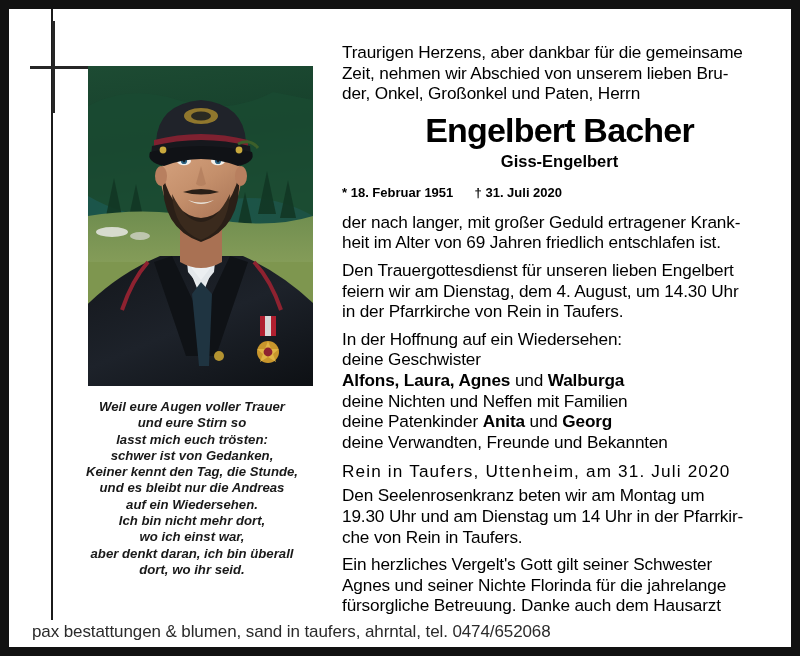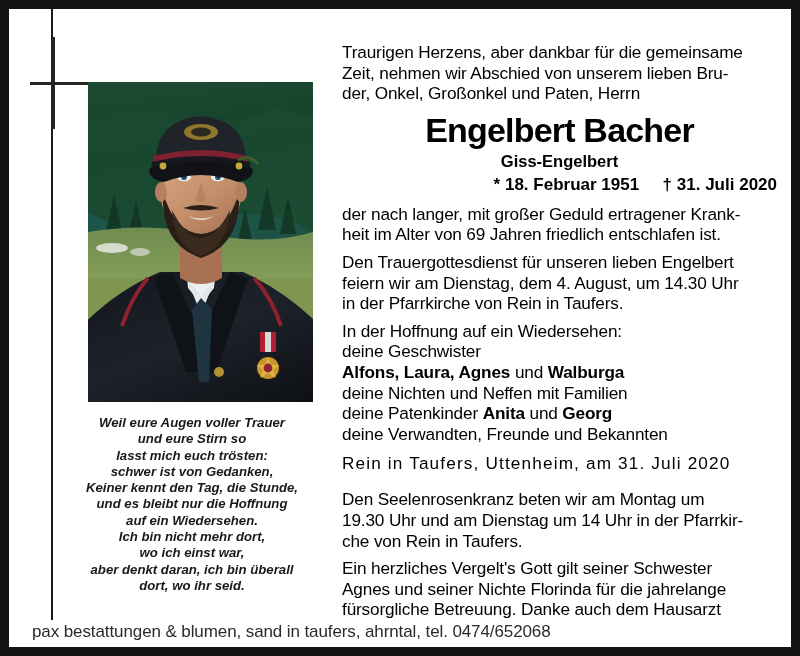--- a/index.html
+++ b/index.html
@@ -42,21 +42,21 @@
     left:23px; bottom:5px;
     font-size:17px;
     color:#2b2b2b;
     letter-spacing:-0.1px;
     white-space:nowrap;
   }
 
   
   #left-col{
     position:absolute;
-    left:0; top:16px;
+    left:0; top:0;
     width:322px; height:611px;
   }
   
   #cross{
     position:absolute;
     left:21px; top:12px;
     width:62px; height:92px;
   }
   #cross .stem{
     position:absolute;
@@ -121,35 +121,36 @@
     margin-top:6px;
   }
   #nickname{
     text-align:center;
     font-size:16.5px;
     font-weight:bold;
     line-height:22px;
     margin-top:1px;
   }
   #dates{
-    text-align:right;
-    font-size:17px;
+    text-align:left;
+    font-size:13px;
     font-weight:bold;
     line-height:26px;
     margin-bottom:6px;
+    margin-top:8px;
   }
   #dates .gap{ display:inline-block; width:14px; }
 
   .b{ font-weight:bold; }
 
   #place-date{
     font-size:17.2px;
     line-height:24px;
     letter-spacing:1.15px;
-    margin-bottom:14px;
+    margin-bottom:2px;
     white-space:nowrap;
   }
 </style>
 </head>
 <body>
 
 <div id="page">
   <div id="sheet">
 
     <div id="left-rule"></div>
@@ -264,21 +265,21 @@
           <circle cx="131" cy="290" r="5" fill="#b39331"></circle>
         </svg>
       </div>
 
       <div id="poem">
         <div>Weil eure Augen voller Trauer</div>
         <div>und eure Stirn so</div>
         <div>lasst mich euch trösten:</div>
         <div>schwer ist von Gedanken,</div>
         <div>Keiner kennt den Tag, die Stunde,</div>
-        <div>und es bleibt nur die Hoffnung</div>
+        <div>und es bleibt nur die Andreas</div>
         <div>auf ein Wiedersehen.</div>
         <div>Ich bin nicht mehr dort,</div>
         <div>wo ich einst war,</div>
         <div>aber denkt daran, ich bin überall</div>
         <div>dort, wo ihr seid.</div>
       </div>
     </div>
 
     <div id="right-col">
 

